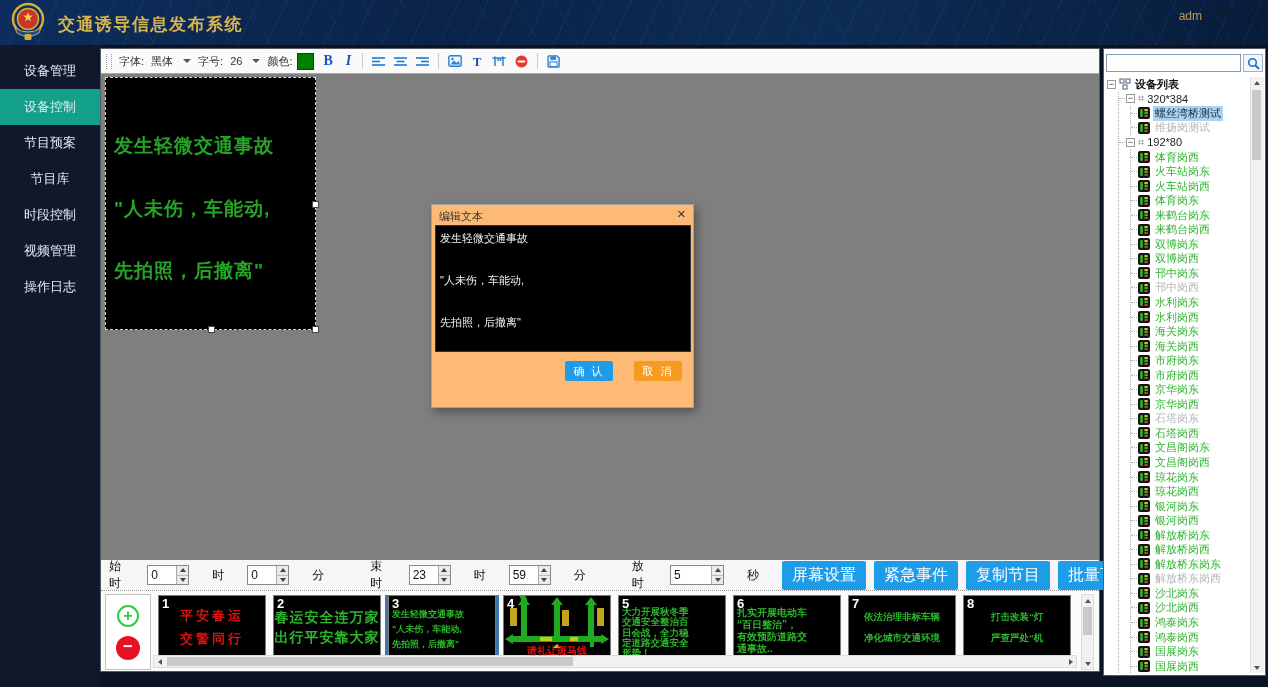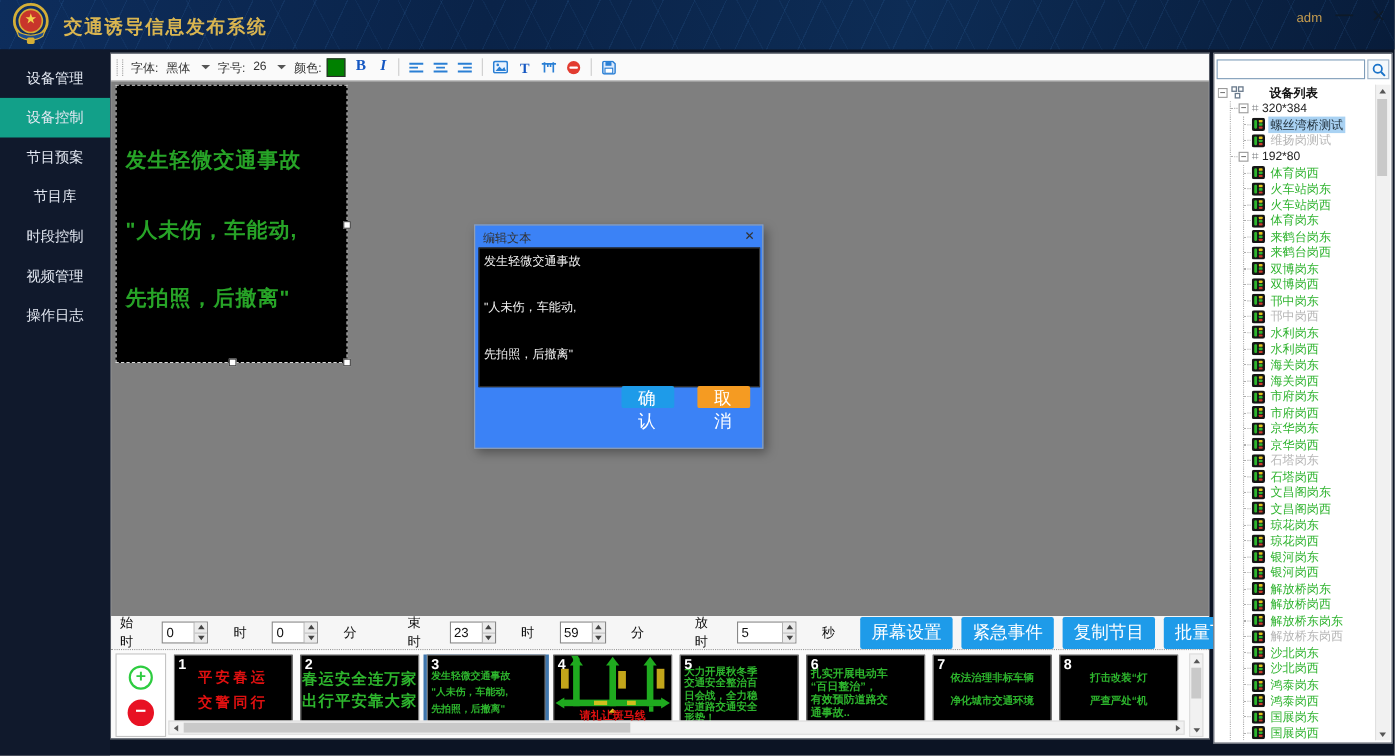--- a/index.html
+++ b/index.html
@@ -42,28 +42,28 @@
   
   .canvas{height:486px;background:#7f7f7f;position:relative;flex:none;}
   .led-preview{position:absolute;left:4px;top:3px;width:211px;height:253px;background:#000;
     border:1px dashed #d8d8d8;box-sizing:border-box;cursor:move;}
   .led-line{position:absolute;left:8px;font-size:19px;font-weight:bold;color:#27a427;letter-spacing:1px;white-space:nowrap;}
   .led-line.l0{top:55px;}.led-line.l1{top:118px;}.led-line.l2{top:180px;}
   .handle{position:absolute;width:5px;height:5px;background:#fff;border:1px solid #444;}
   .h-r{right:-4px;top:50%;margin-top:-3px;}.h-b{bottom:-4px;left:50%;margin-left:-3px;}.h-br{right:-4px;bottom:-4px;}
 
   
-  .dialog{position:absolute;left:330px;top:130px;width:263px;height:204px;background:#3b82f6;
+  .dialog{position:absolute;left:330px;top:130px;width:263px;height:204px;background:#fdba74;
     border:1px solid #9aa2ab;box-shadow:3px 4px 9px rgba(0,0,0,.35);box-sizing:border-box;z-index:5;}
   .dlg-title{position:absolute;left:7px;top:4px;font-size:11px;color:#333;}
   .dlg-close{position:absolute;right:7px;top:3px;font-size:11px;color:#333;cursor:pointer;}
   .dlg-text{position:absolute;left:3px;top:20px;width:256px;height:127px;background:#000;border:1px solid #333;
     box-sizing:border-box;padding:2px 4px;cursor:text;}
   .dlg-line{font-size:11px;color:#f2f2f2;line-height:21px;min-height:21px;white-space:nowrap;}
-  .dlg-btn{position:absolute;top:146px;width:48px;height:20px;border:none;color:#fff;font-size:16px;border-radius:2px;cursor:pointer;letter-spacing:2px;}
+  .dlg-btn{position:absolute;top:156px;width:48px;height:20px;border:none;color:#fff;font-size:11px;border-radius:2px;cursor:pointer;letter-spacing:2px;}
   .dlg-btn.confirm{left:133px;background:#1e9be9;}
   .dlg-btn.cancel{left:202px;background:#f59b22;}
 
   
   .time-row{height:30px;background:#f6f6f6;display:flex;align-items:center;padding:0 8px;gap:23px;flex:none;font-size:12px;color:#111;}
   .spin{display:inline-flex;height:18px;border:1px solid #888;background:#fff;}
   .spin-val{min-width:22px;padding:2px 3px;font-size:12px;color:#111;}
   .spin.duration .spin-val{min-width:34px;}
   .spin-btns{width:11px;display:flex;flex-direction:column;border-left:1px solid #aaa;}
   .sb{flex:1;background:#ebebeb;display:flex;align-items:center;justify-content:center;cursor:pointer;}
@@ -111,21 +111,21 @@
   .tri2.down{border-left:3px solid transparent;border-right:3px solid transparent;border-top:4px solid #555;}
 
   
   .device-panel{position:absolute;left:1103px;top:48px;width:163px;height:628px;background:#fff;
     border:1px solid #565b66;box-sizing:border-box;}
   .search-row{position:absolute;left:2px;top:5px;right:2px;height:18px;display:flex;gap:2px;}
   .search-input{flex:1;border:1px solid #7f9db9;height:18px;box-sizing:border-box;font-size:11px;padding:0 3px;outline:none;min-width:0;}
   .search-btn{width:20px;height:18px;border:1px solid #9fb3c8;background:#f4f8fb;display:flex;align-items:center;justify-content:center;cursor:pointer;box-sizing:border-box;}
   .tree{position:absolute;left:3px;top:28px;right:15px;bottom:2px;overflow:hidden;font-size:11px;color:#222;}
   .t-row{display:flex;align-items:center;height:14.55px;white-space:nowrap;cursor:pointer;}
-  .root-row .r-label{font-weight:bold;color:#111;padding-left:1px;margin-left:19px;}
+  .root-row .r-label{font-weight:bold;color:#111;padding-left:1px;}
   .t-children{margin-left:11px;border-left:1px dotted #adadad;}
   .stub{width:6px;height:0;border-top:1px dotted #adadad;flex:none;margin-right:1px;}
   .expander{flex:none;width:9px;height:9px;border:1px solid #9a9a9a;background:#fff;font-size:9px;line-height:7px;text-align:center;color:#333;margin-right:3px;box-sizing:border-box;}
   .hash-icon{flex:none;color:#7e8184;font-size:11px;margin-right:3px;}
   .root-icon,.dev-icon{flex:none;margin-right:3px;display:flex;}
   .g-label{color:#222;}
   .d-label{padding:0 2px;}
   .dev-row .d-label{color:#2eb32e;}
   .dev-row.off .d-label{color:#b5b5b5;}
   .dev-row.sel .d-label{background:#a9d2f3;color:#1c2b36;}

